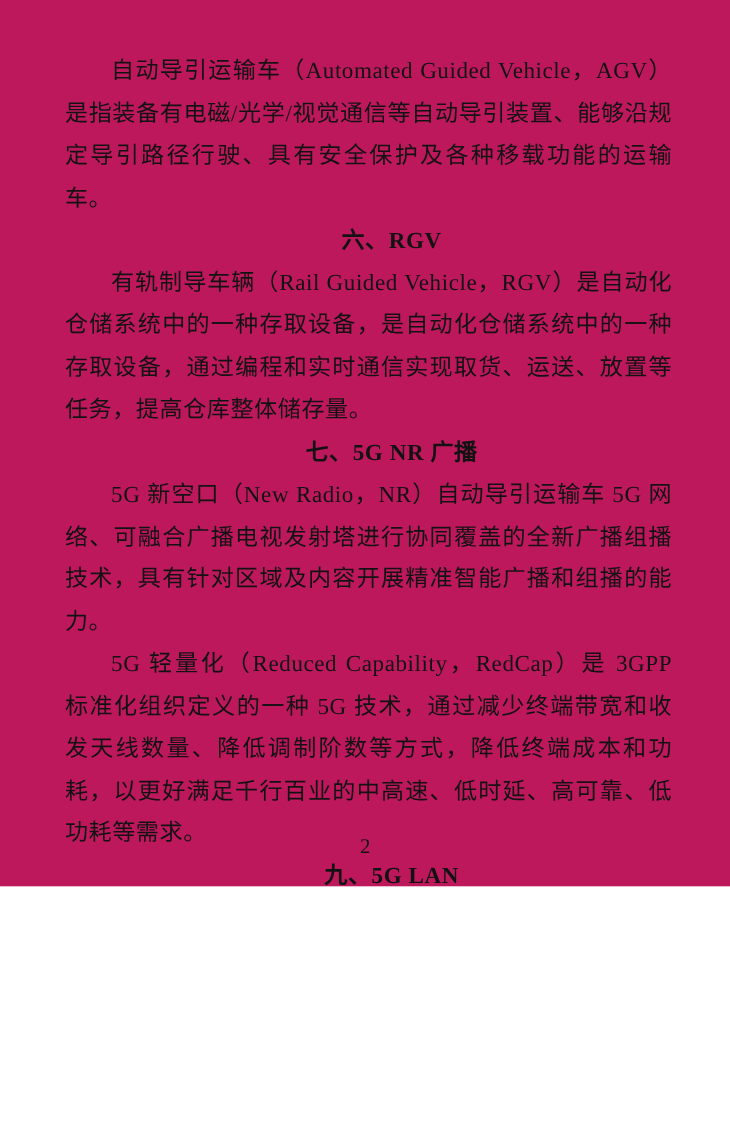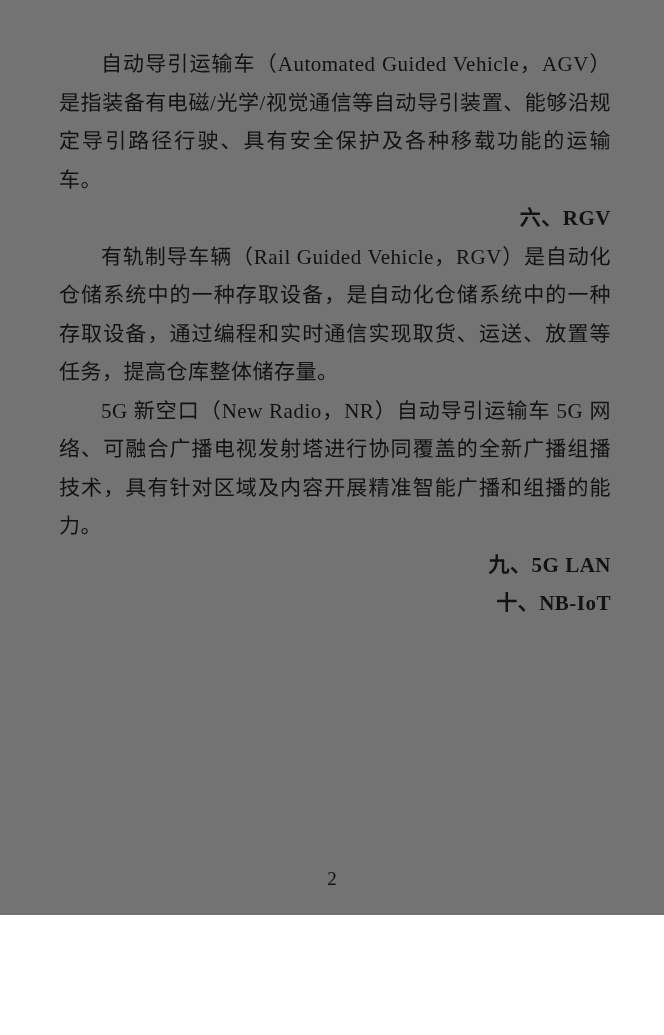--- a/index.html
+++ b/index.html
@@ -3,22 +3,22 @@
 <meta charset="utf-8">
 <style>
   html, body {
     margin: 0;
     padding: 0;
     background: #ffffff;
   }
   .page {
     position: relative;
     width: 664px;
-    height: 915px;
-    background: #737373;
+    height: 806px;
+    background: #be185d;
     color: #121212;
     font-family: "Liberation Serif", "DejaVu Serif", serif;
     overflow: hidden;
   }
   .content {
     position: absolute;
     left: 59px;
     top: 45px;
     width: 552px;
   }
@@ -31,21 +31,21 @@
     letter-spacing: 0.5px;
     font-weight: normal;
   }
   .heading {
     margin: 0;
     font-size: 21px;
     line-height: 38.5px;
     text-indent: 2em;
     letter-spacing: 0.5px;
     font-weight: bold;
-    text-align: right;
+    text-align: center;
   }
   .footer {
     position: absolute;
     left: 0;
     bottom: 25px;
     width: 100%;
     text-align: center;
   }
   .page-number {
     font-size: 19px;
@@ -54,20 +54,22 @@
   }
 </style>
 </head>
 <body>
 
 <div class="page">
   <div class="content">
     <p class="para">自动导引运输车（Automated Guided Vehicle，AGV）是指装备有电磁/光学/视觉通信等自动导引装置、能够沿规定导引路径行驶、具有安全保护及各种移载功能的运输车。</p>
     <h3 class="heading">六、RGV</h3>
     <p class="para">有轨制导车辆（Rail Guided Vehicle，RGV）是自动化仓储系统中的一种存取设备，是自动化仓储系统中的一种存取设备，通过编程和实时通信实现取货、运送、放置等任务，提高仓库整体储存量。</p>
+    <h3 class="heading">七、5G NR 广播</h3>
     <p class="para">5G 新空口（New Radio，NR）自动导引运输车 5G 网络、可融合广播电视发射塔进行协同覆盖的全新广播组播技术，具有针对区域及内容开展精准智能广播和组播的能力。</p>
+    <p class="para">5G 轻量化（Reduced Capability，RedCap）是 3GPP 标准化组织定义的一种 5G 技术，通过减少终端带宽和收发天线数量、降低调制阶数等方式，降低终端成本和功耗，以更好满足千行百业的中高速、低时延、高可靠、低功耗等需求。</p>
     <h3 class="heading">九、5G LAN</h3>
     <h3 class="heading">十、NB-IoT</h3>
   </div>
   <div class="footer">
     <span class="page-number">2</span>
   </div>
 </div>
 
 </body></html>

